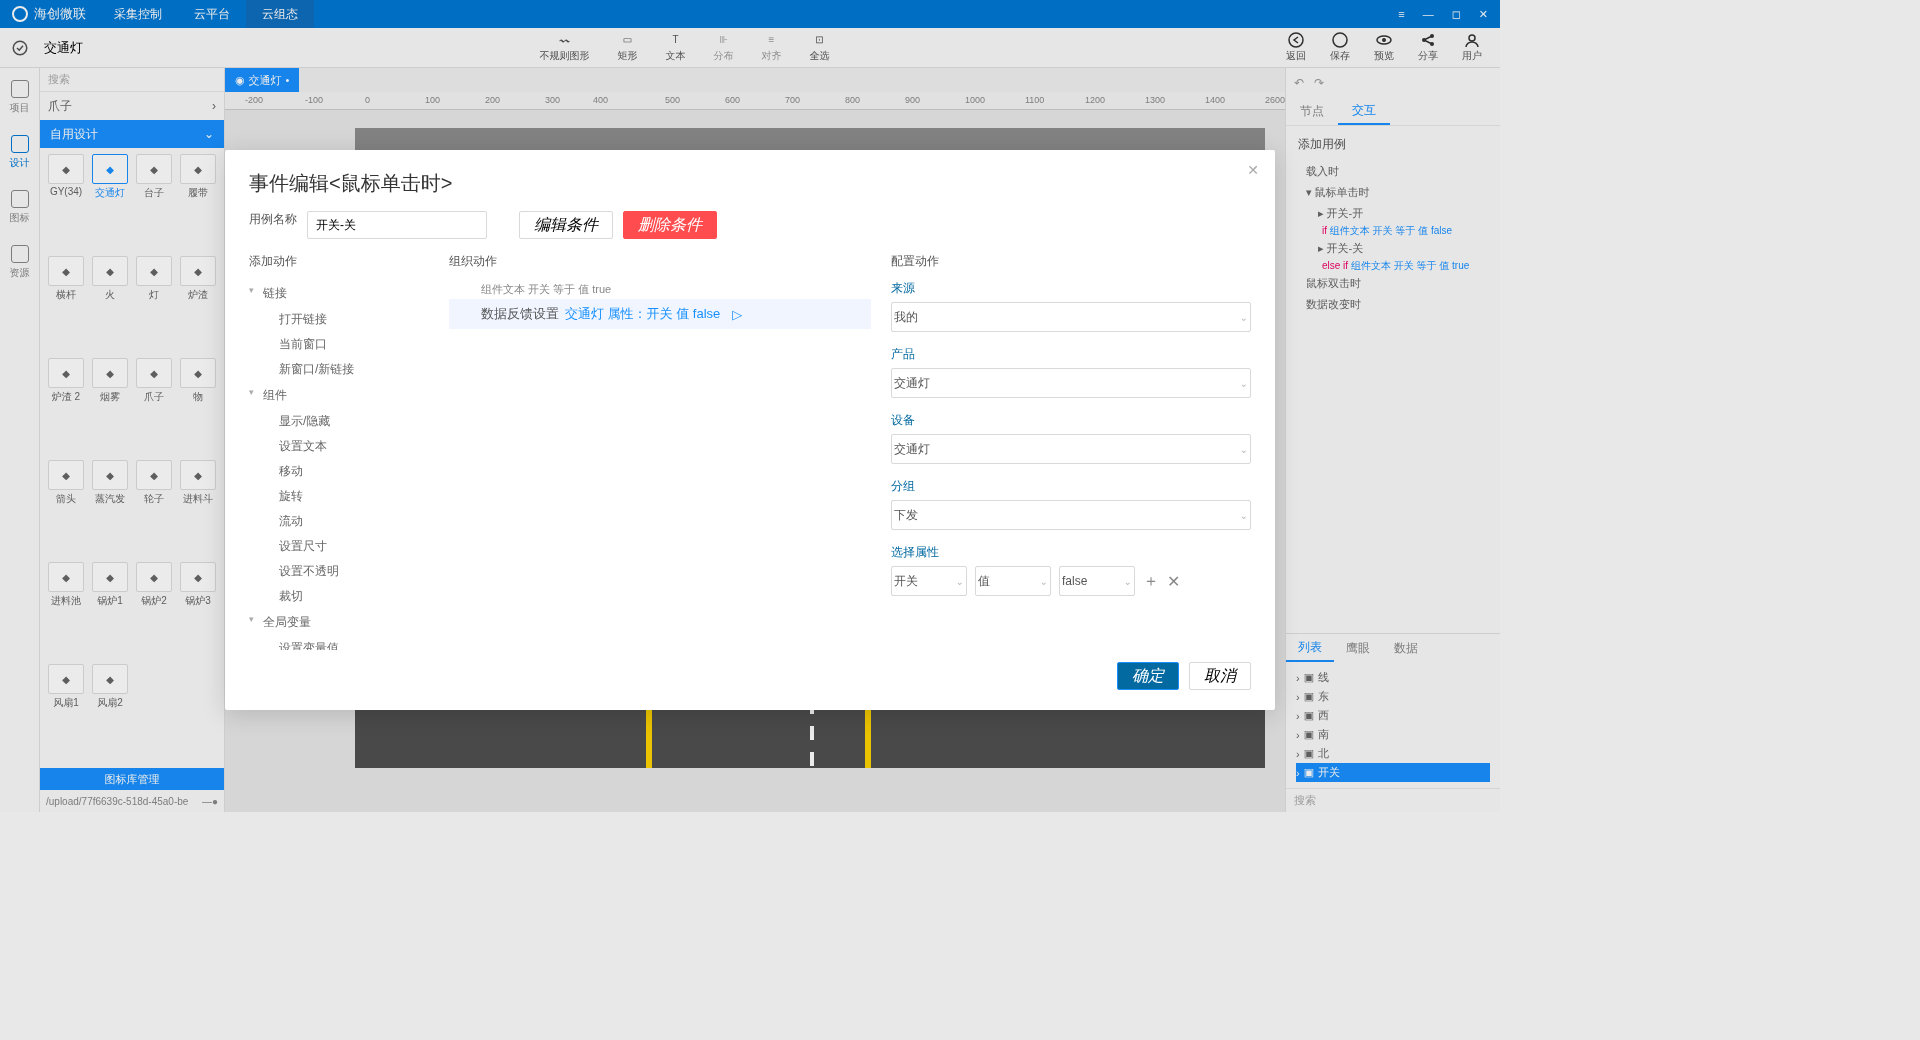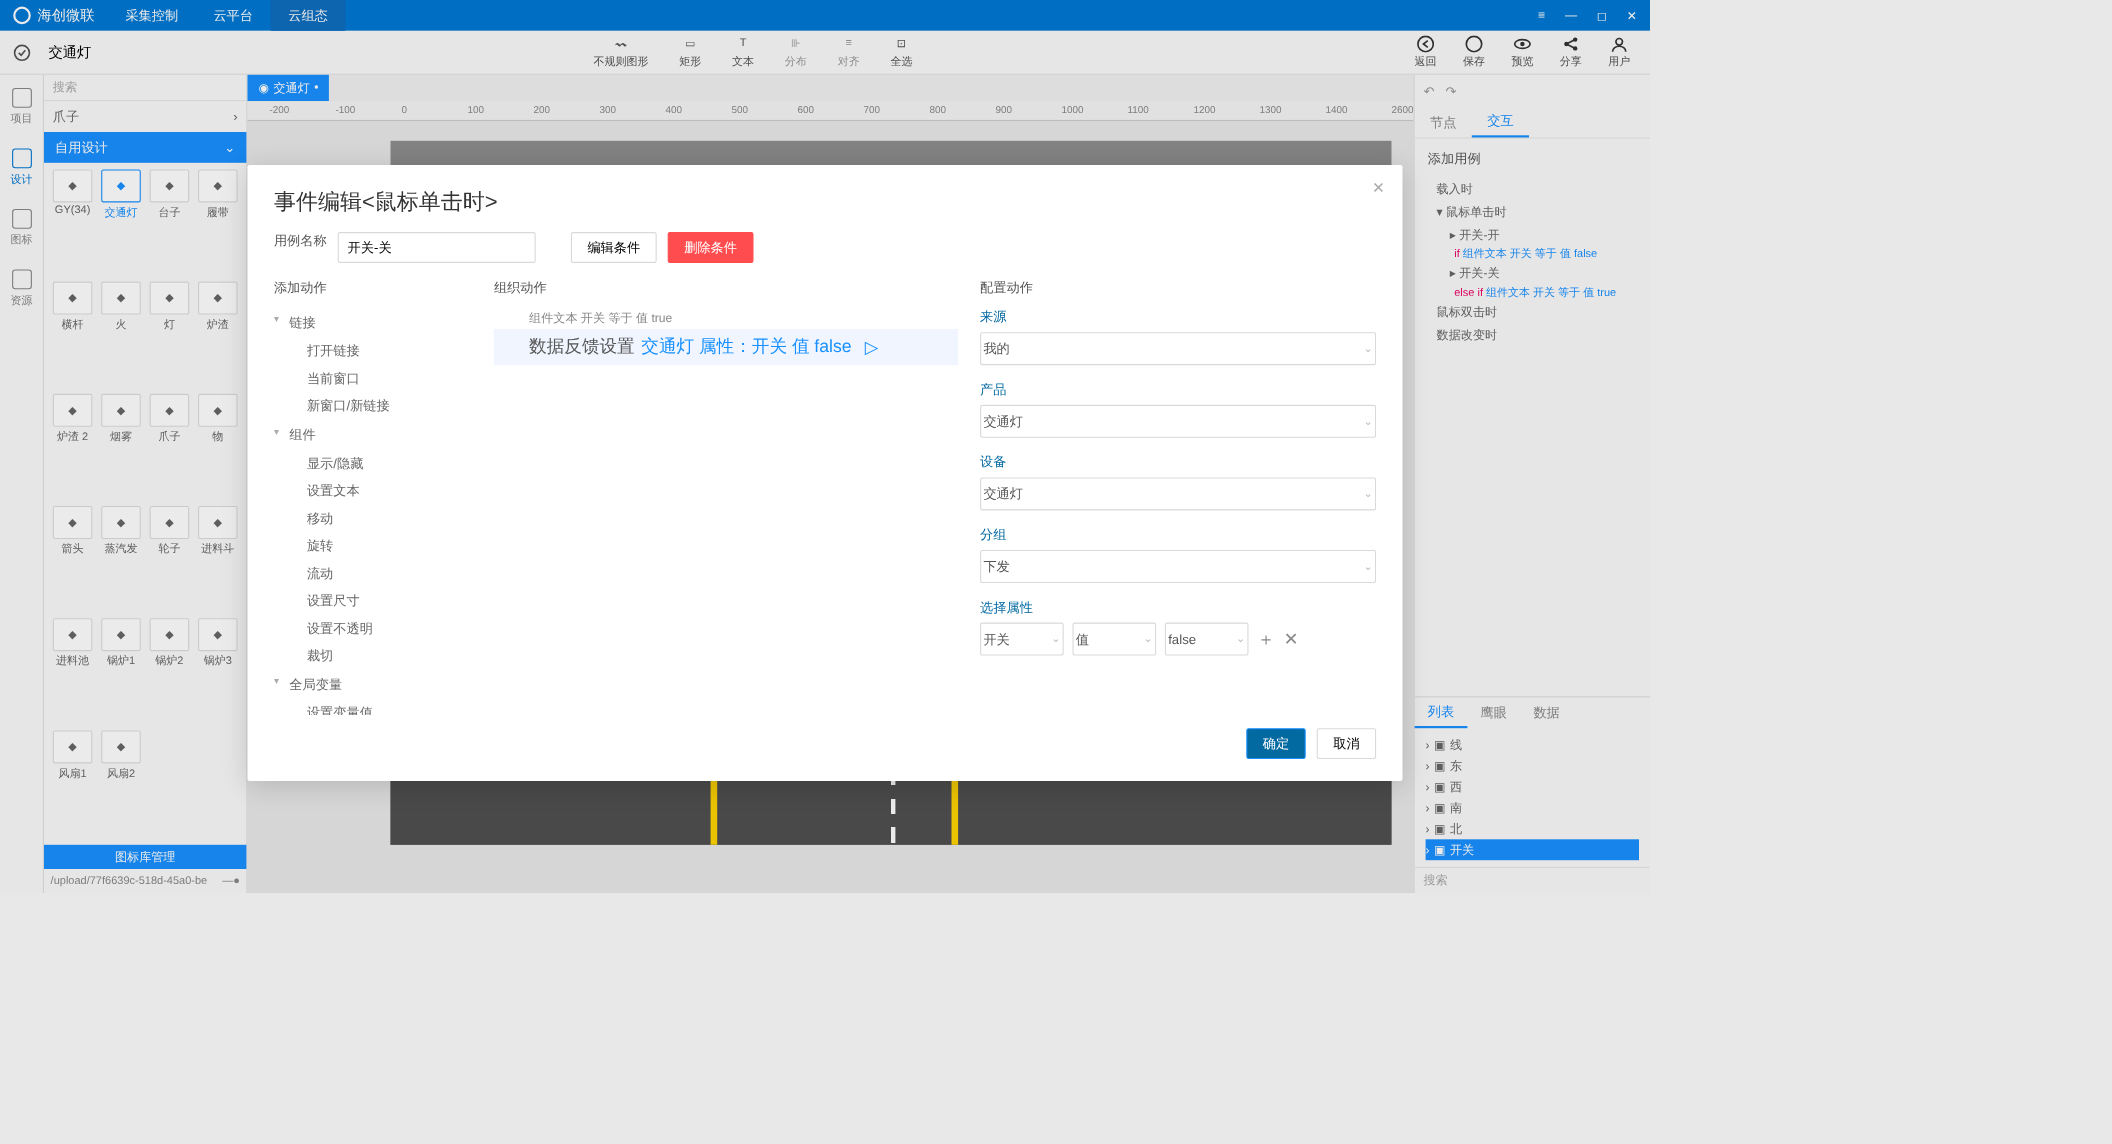--- a/index.html
+++ b/index.html
@@ -79,36 +79,36 @@
 .rightpanel .bsearch { height: 24px; border-top: 1px solid #e8e8e8; display: flex; align-items: center; padding: 0 8px; font-size: 11px; color: #aaa; }
 
 
 .overlay { position: absolute; inset: 0; background: rgba(0,0,0,0.08); }
 .modal { position: absolute; left: 225px; top: 150px; width: 1050px; height: 560px; background: #fff; border-radius: 2px; box-shadow: 0 4px 24px rgba(0,0,0,0.15); display: flex; flex-direction: column; padding: 20px 24px; font-size: 13px; }
 .modal .close { position: absolute; right: 16px; top: 12px; color: #aaa; cursor: pointer; font-size: 14px; }
 .modal h2 { font-size: 20px; font-weight: 500; color: #333; margin-bottom: 14px; }
 .modal .toprow { display: flex; align-items: flex-start; gap: 10px; margin-bottom: 14px; }
 .modal .toprow label { font-size: 12px; color: #555; }
 .modal input[type=text] { height: 28px; border: 1px solid #d9d9d9; border-radius: 2px; padding: 0 8px; font-size: 12px; }
-.modal .btn { height: 28px; padding: 0 14px; border: 1px solid #d9d9d9; background: #fff; border-radius: 2px; font-size: 12px; cursor: pointer; display: inline-flex; align-items: center; }
+.modal .btn { height: 28px; padding: 0 14px; border: 1px solid #d9d9d9; background: #fff; border-radius: 2px; font-size: 16px; cursor: pointer; display: inline-flex; align-items: center; font-style: italic; }
 .modal .btn.danger { background: #ff4d4f; border-color: #ff4d4f; color: #fff; }
 .modal .btn.primary { background: #0369a1; border-color: #1890ff; color: #fff; }
 .modal .cols { flex: 1; display: flex; gap: 20px; overflow: hidden; }
 .modal .col1 { width: 180px; }
 .modal .col2 { flex: 1; }
 .modal .col3 { width: 360px; }
 .modal .colhead { font-size: 12px; color: #555; margin-bottom: 10px; }
 .modal .atree { font-size: 12px; color: #666; }
 .modal .atree .cat { padding: 5px 0 5px 14px; position: relative; }
 .modal .atree .cat::before { content: "▾"; position: absolute; left: 0; top: 5px; color: #aaa; font-size: 9px; }
 .modal .atree .leaf { padding: 4px 0 4px 30px; cursor: pointer; }
 .modal .orgtree { font-size: 12px; color: #555; }
 .modal .orgtree .node { padding: 4px 0 4px 18px; }
 .modal .orgtree .cond2 { font-size: 11px; color: #888; padding: 2px 0 2px 32px; }
-.modal .orgtree .action { font-size: 16px; padding: 6px 8px 6px 32px; background: #f0f5ff; display: flex; align-items: center; gap: 6px; }
+.modal .orgtree .action { font-size: 13px; padding: 6px 8px 6px 32px; background: #f0f5ff; display: flex; align-items: center; gap: 6px; }
 .modal .orgtree .action .lk { color: #1890ff; }
 .modal .orgtree .action .play { color: #1890ff; margin-left: 6px; }
 .modal .field { margin-bottom: 14px; }
 .modal .field label { font-size: 12px; color: #0369a1; display: block; margin-bottom: 5px; }
 .modal .select { height: 30px; border: 1px solid #d9d9d9; border-radius: 2px; display: flex; align-items: center; padding: 0 2px; font-size: 12px; color: #555; justify-content: space-between; cursor: pointer; }
 .modal .select .arr { color: #bbb; font-size: 10px; }
 .modal .proprow { display: flex; gap: 8px; align-items: center; }
 .modal .proprow .select { width: 76px; }
 .modal .proprow .ico { color: #888; cursor: pointer; font-size: 16px; }
 .modal .footer { display: flex; justify-content: flex-end; gap: 10px; padding-top: 12px; }
@@ -346,21 +346,21 @@
   <div class="tabstrip">
     <div class="ctab">◉ <span>交通灯</span> •</div>
   </div>
   <div class="ruler-h" id="ruler">
       <span style="left: 20px;">-200</span>
       <span style="left: 80px;">-100</span>
       <span style="left: 140px;">0</span>
       <span style="left: 200px;">100</span>
       <span style="left: 260px;">200</span>
       <span style="left: 320px;">300</span>
-      <span style="left: 380px;">400</span>
+      <span style="left: 368px;">400</span>
       <span style="left: 440px;">500</span>
       <span style="left: 500px;">600</span>
       <span style="left: 560px;">700</span>
       <span style="left: 620px;">800</span>
       <span style="left: 680px;">900</span>
       <span style="left: 740px;">1000</span>
       <span style="left: 800px;">1100</span>
       <span style="left: 860px;">1200</span>
       <span style="left: 920px;">1300</span>
       <span style="left: 980px;">1400</span>

